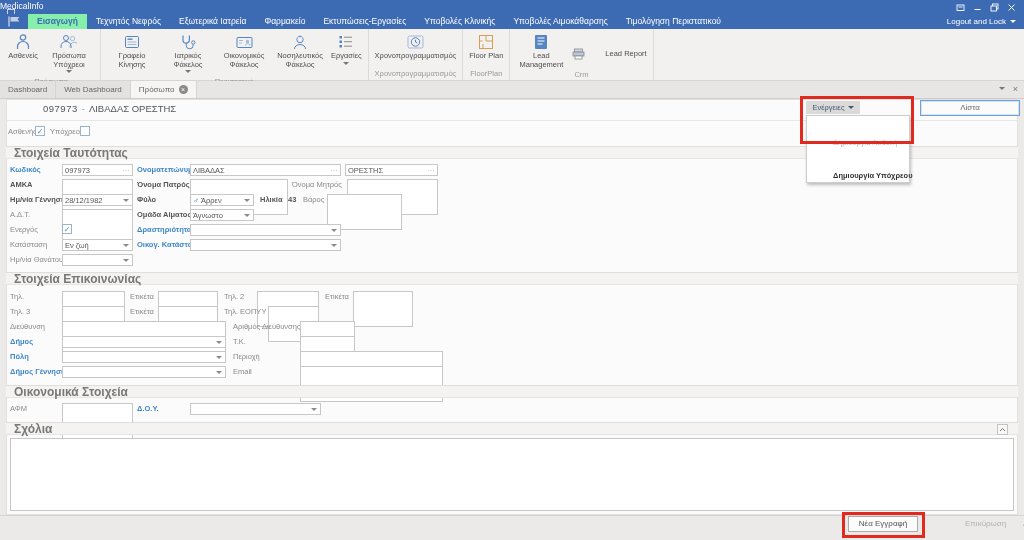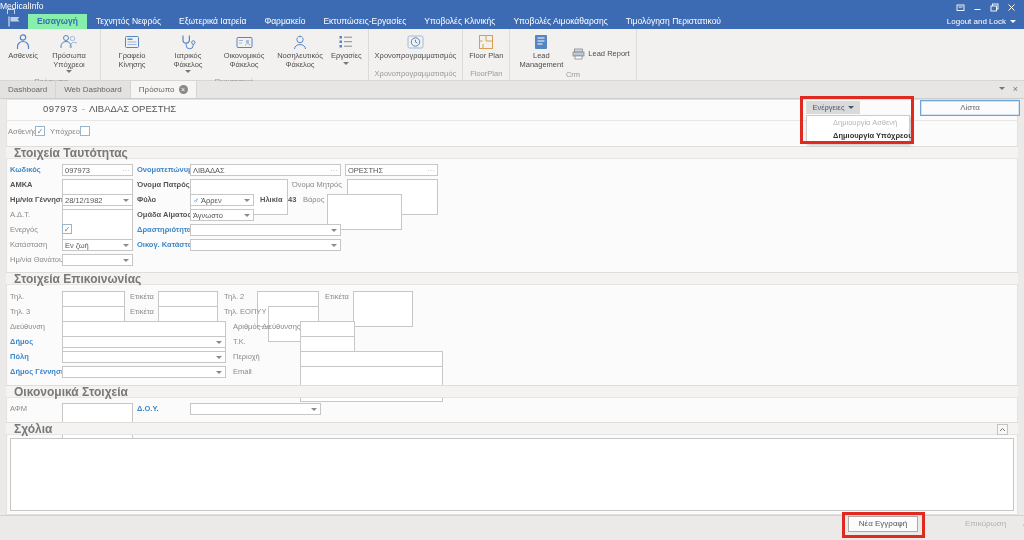--- a/index.html
+++ b/index.html
@@ -23,21 +23,21 @@
   .dtri { width:0; height:0; border:3px solid transparent; border-top-color:#fff; margin-top:3px; }
 
   
   .ribbon { position:absolute; top:29px; left:0; right:0; height:52px; background:#f3f1f0; border-bottom:1px solid #d8d6d5; display:flex; padding-left:2px; }
   .rgroup { border-right:1px solid #ddlinear; border-right:1px solid #dddbda; display:flex; flex-direction:column; padding:1px 3px 0; }
   .rbtns { display:flex; flex:1; align-items:flex-start; }
   .rbtn { display:flex; flex-direction:column; align-items:center; min-width:36px; max-width:56px; padding:2px 3px 0; font-size:7.5px; color:#4e4e4e; text-align:center; cursor:default; }
   .rbtn .ric { height:20px; display:flex; align-items:center; }
   .rbtn .rlab { line-height:1.15; }
   .rarr { width:0; height:0; border:3px solid transparent; border-top-color:#777; margin-top:1px; }
-  .rbtn.small { flex-direction:row; align-self:center; min-width:0; max-width:none; gap:3px; margin-top:8px; white-space:nowrap; }
+  .rbtn.small { flex-direction:row; align-self:center; min-width:0; max-width:none; gap:20px; margin-top:8px; white-space:nowrap; }
   .rglabel { text-align:center; font-size:7.5px; color:#9b9998; padding:1px 0 2px; white-space:nowrap; }
   .collapse-ribbon { position:absolute; right:6px; top:68px; }
 
   
   .doctabs { position:absolute; top:81px; left:0; right:0; height:18px; background:#e8e6e5; border-bottom:1px solid #cfcdcc; display:flex; }
   .dtab { padding:0 8px; font-size:8px; line-height:17px; color:#666; border-right:1px solid #d6d4d3; background:#e4e2e1; display:flex; align-items:center; gap:4px; }
   .dtab.active { background:#f6f5f4; }
   .tclose { display:inline-block; width:9px; height:9px; border-radius:50%; background:#8b8987; color:#fff; font-size:7px; line-height:9px; text-align:center; }
   .dbar-icons { position:absolute; right:6px; top:85px; display:flex; gap:8px; align-items:center; }
   .dbar-x { color:#777; font-size:9px; line-height:9px; }
@@ -64,21 +64,21 @@
 
   .sechead { position:absolute; left:6px; right:6px; height:13px; background:#f4f3f2; border-top:1px solid #dfdddc; border-bottom:1px solid #e7e5e4; font-size:12px; font-weight:bold; color:#787878; line-height:12px; padding-left:8px; }
   .secbtn { position:absolute; right:10px; top:1px; width:11px; height:11px; background:#f8f7f6; border:1px solid #c6c4c3; display:flex; align-items:center; justify-content:center; }
 
   .comments-area { position:absolute; left:10px; right:10px; top:438px; height:73px; border:1px solid #c9c7c6; background:#fff; resize:none; font-family:inherit; font-size:8px; }
 
   
   .actions-btn { position:absolute; left:806px; top:101px; width:54px; height:13px; background:#dbdad9; font-size:7.5px; color:#3f5875; display:flex; align-items:center; justify-content:center; gap:3px; }
   .actions-btn .arr { width:0; height:0; border:3px solid transparent; border-top-color:#3f5875; margin-top:3px; }
   .actions-menu { position:absolute; left:806px; top:115px; width:104px; background:#fff; border:1px solid #cfcdcc; box-shadow:1px 2px 3px rgba(0,0,0,0.25); z-index:5; }
-  .amenu-item { height:13px; line-height:13px; padding-left:26px; font-size:7.5px; color:#333; font-weight:bold; white-space:nowrap; }
+  .amenu-item { height:13px; line-height:13px; padding-left:26px; font-size:7.5px; color:#333; font-weight:bold; white-space:nowrap;margin-top:20px; }
   .amenu-item.disabled { color:#b8b6b4; font-weight:normal; }
   .list-btn { position:absolute; left:920px; top:100px; width:100px; height:16px; background:#fbfbfb; border:1px solid #6ea3d8; box-shadow:inset 0 0 0 1px #d3e3f3; font-size:8px; color:#6b6b6b; text-align:center; line-height:14px; }
 
   
   .footer { position:absolute; left:0; right:0; bottom:0; height:25px; background:#eceae9; border-top:1px solid #d5d3d2; }
   .btn-new { position:absolute; left:848px; top:516px; width:70px; height:16px; background:#fcfcfc; border:1px solid #adaba9; font-size:8px; color:#555; text-align:center; line-height:14px; }
   .btn-ghost { position:absolute; top:516px; height:16px; font-size:8px; color:#b3b1b0; text-align:center; line-height:16px;padding-left:40px; }
 
   
   .redbox { position:absolute; border:3px solid #e02a20; z-index:9; pointer-events:none; }

